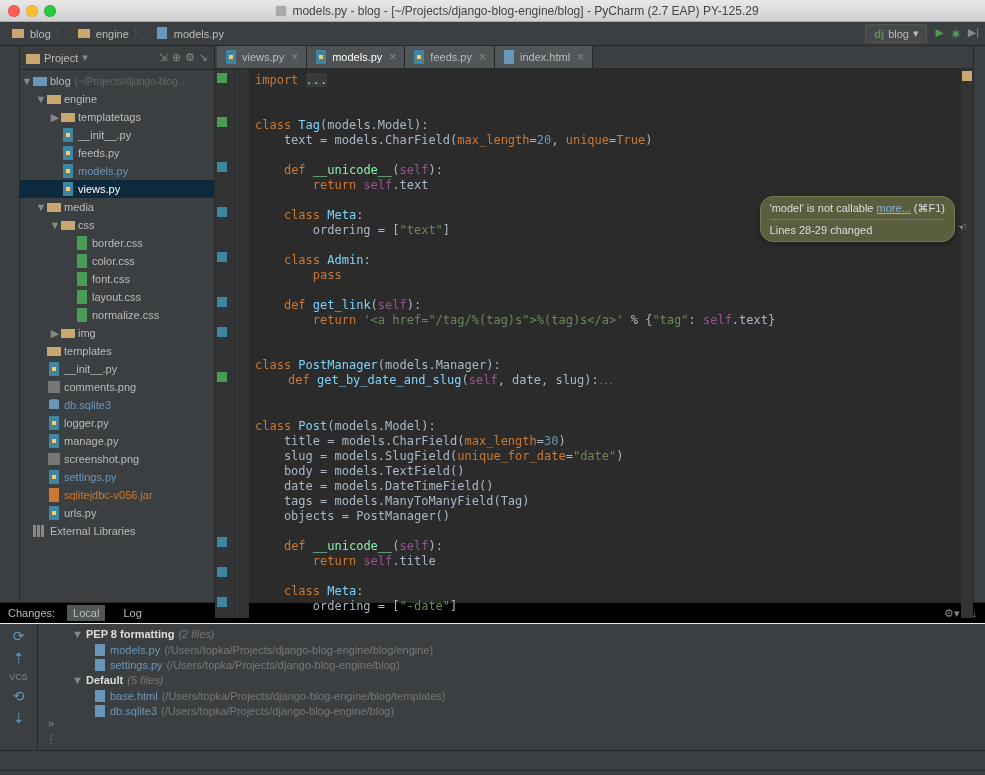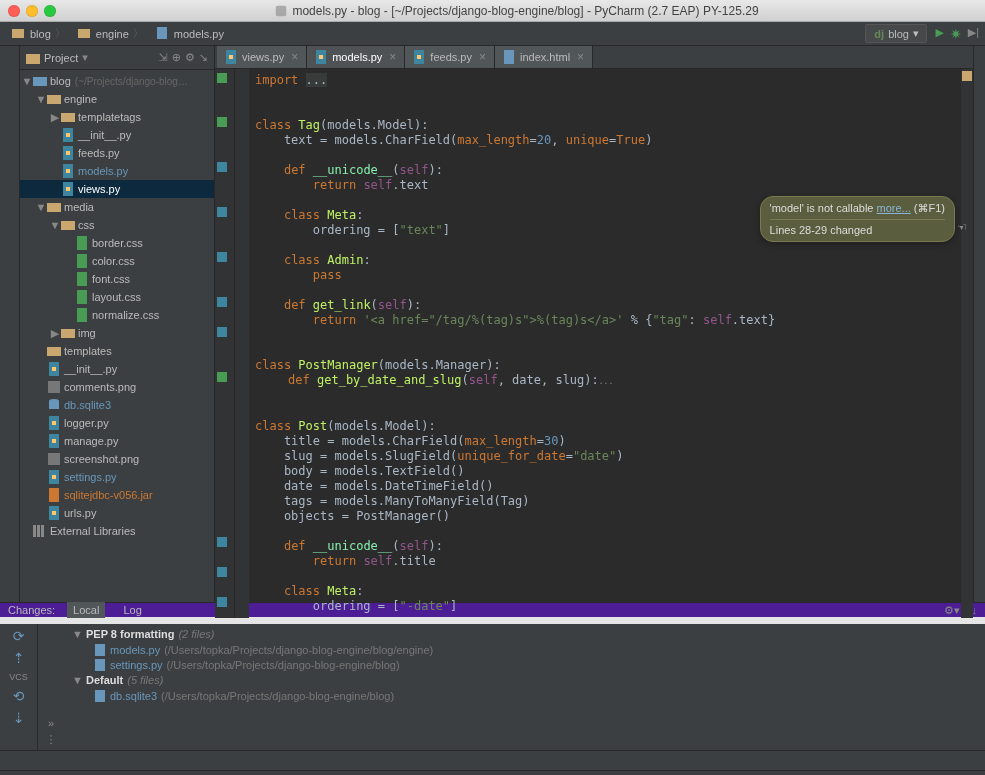--- a/index.html
+++ b/index.html
@@ -36,35 +36,35 @@
 .tabs { height:24px; background:#3c3f41; display:flex; align-items:flex-end; border-bottom:1px solid #282828; padding-left:2px;}
 .tab { height:22px; display:flex; align-items:center; gap:5px; padding:0 8px; background:#515658; color:#bbb; border-right:1px solid #282828; font-size:11px; cursor:pointer;}
 .tab.active{background:#4e5254; color:#fff;}
 .tab .close{color:#888; margin-left:2px; font-size:12px;}
 .code-wrap{flex:1; display:flex; font-family: Menlo, monospace; font-size:12px; line-height:15px; position:relative;}
 .gutter{width:20px; background:#313335; border-right:1px solid #282828;}
 .gutter2{width:14px; background:#313335;}
 .code{flex:1; padding:4px 0 4px 6px; color:#a9b7c6; white-space:pre; overflow:hidden;}
 .error-stripe{width:12px; background:#313335; position:relative;}
 .kw{color:#cc7832;}
-.fn{color:#bef264;}
+.fn{color:#7dd3fc;}
 .dunder{color:#86efac;}
 .arg{color:#cc7832;}
 .num{color:#6897bb;}
 .str{color:#6a8759;}
 .self{color:#94558d;}
 .gutter-mark{position:absolute; left:2px; width:10px; height:10px;}
 .gm-green{background:#499c54;}
 .gm-blue{background:#3e86a0;}
 .fold{color:#888; font-size:8px;}
 .tooltip{position:absolute; right:18px; top:150px; background:#5b5d3f; border:1px solid #787a4f; border-radius:13px; padding:5px 9px; color:#ddd; font-size:11px; box-shadow:0 2px 6px rgba(0,0,0,.3); z-index:10;}
 .tooltip a{color:#8ab4d8; text-decoration:underline;}
 .tooltip hr{border:none; border-top:1px solid #787a4f; margin:4px 0;}
 .cursor-target{position:absolute; right:6px; top:175px; color:#ddd; z-index:11;}
-.changes-header{height:22px; background:#4c1d95; border-top:1px solid #282828; border-bottom:7px solid #e5e5e5; display:flex; align-items:center; padding:0 8px; color:#bbb; gap:12px;}
+.changes-header{height:22px; background:#000000; border-top:1px solid #282828; border-bottom:1px solid #e5e5e5; display:flex; align-items:center; padding:0 8px; color:#bbb; gap:12px;}
 .changes-header .tab-mini{cursor:pointer; padding:2px 6px;}
 .changes-header .tab-mini.active{background:#515658;}
 .changes-header .spacer{flex:1}
 .changes-body{height:126px; display:flex; background:#3c3f41;}
 .vcs-strip{width:38px; border-right:1px solid #282828; display:flex; flex-direction:column; align-items:center; padding-top:4px; gap:6px; color:#6897bb; font-size:14px;}
 .vcs-list{flex:1; padding:2px 4px; overflow:hidden;}
 .vcs-row{display:flex; align-items:center; height:16px; gap:4px; padding-left:4px;}
 .vcs-row .arrow{width:10px; color:#888;}
 .vcs-row .cnt{color:#777; font-style:italic;}
 .vcs-file{padding-left:26px; display:flex; gap:4px; height:15px; align-items:center;}
@@ -531,20 +531,27 @@
       </div>
       <div class="vcs-row">
         <span class="arrow">▼</span>
         <b style="color:#ddd;">Default</b> 
         <span class="cnt">(5 files)</span>
       </div>
       <div class="vcs-file">
         <svg width="12" height="12">
           <rect width="10" height="12" x="1" fill="#6897bb"></rect>
         </svg>
+        <span class="fname">base.html</span> 
+        <span class="fpath">(/Users/topka/Projects/django-blog-engine/blog/templates)</span>
+      </div>
+      <div class="vcs-file">
+        <svg width="12" height="12">
+          <rect width="10" height="12" x="1" fill="#6897bb"></rect>
+        </svg>
         <span class="fname">db.sqlite3</span> 
         <span class="fpath">(/Users/topka/Projects/django-blog-engine/blog)</span>
       </div>
     </div>
 </div>
 
 <div style="height:20px;background:#3c3f41;border-top:1px solid #282828;"></div>
 
 <div class="status-bar">
 

